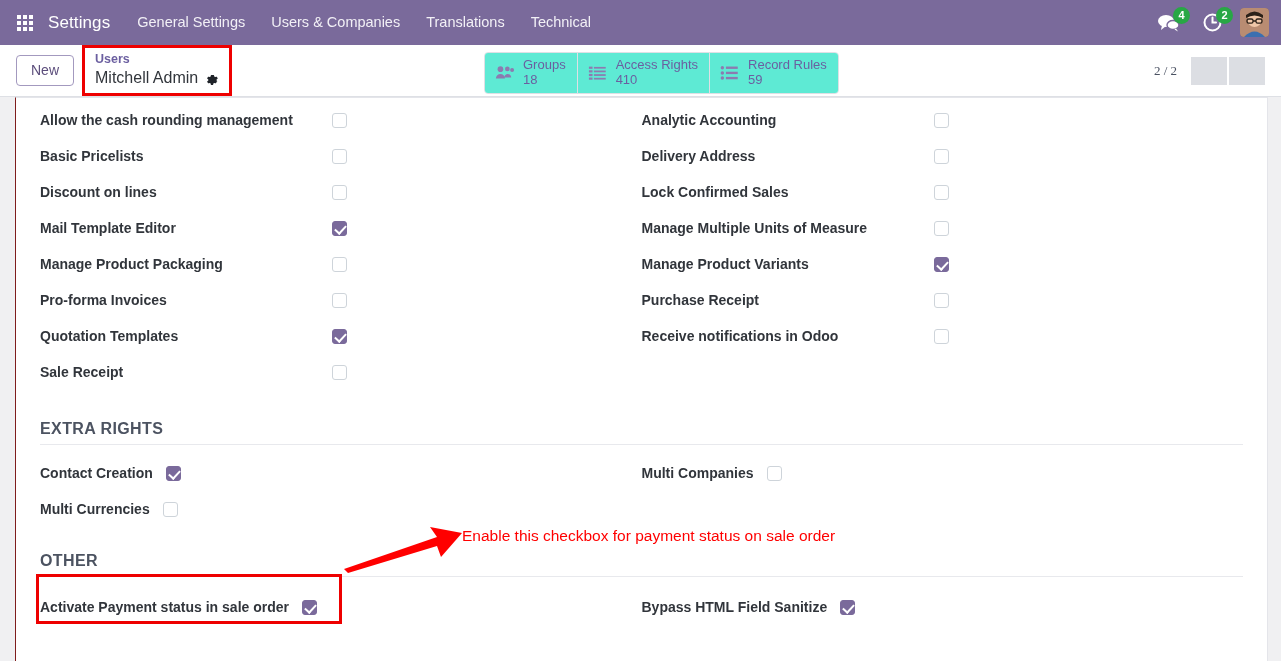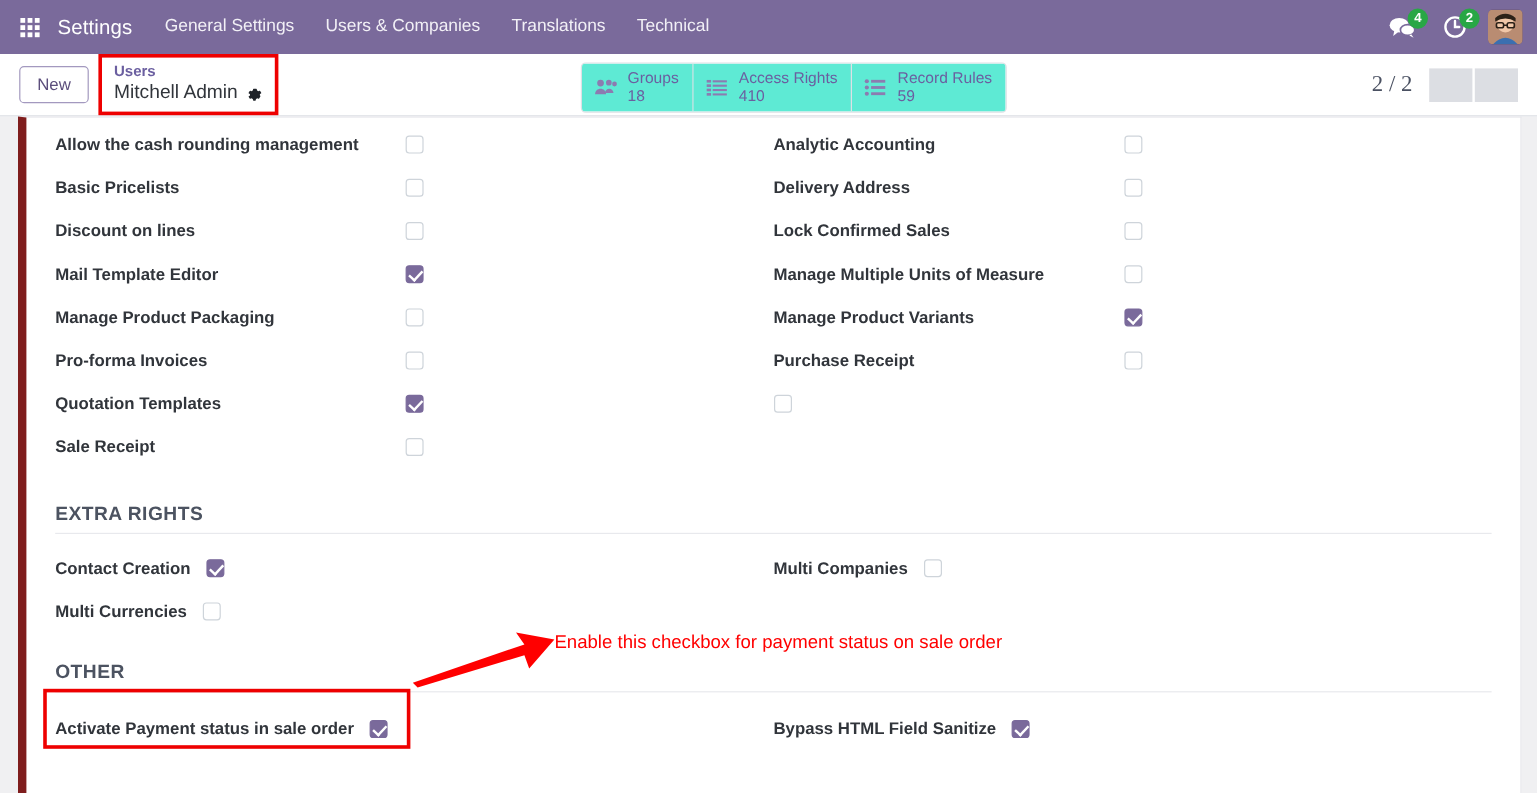--- a/index.html
+++ b/index.html
@@ -107,34 +107,34 @@
   .stat-ico { width: 20px; height: 16px; flex: none; }
   .stat-text { line-height: 1.15; }
   .stat-label { font-size: 13px; color: #6b5fa0; white-space: nowrap; }
   .stat-value { font-size: 13px; color: #6b5fa0; }
 
   .pager {
     position: absolute; right: 14px; top: 0; height: 52px;
     display: flex; align-items: center; gap: 0;
   }
   .pager-count {
-    font-size: 19px; color: #4a5162; margin-right: 14px;
+    font-size: 13px; color: #4a5162; margin-right: 14px;
     font-family: "Liberation Serif", serif;
   }
   .pager-btn {
     width: 36px; height: 28px; background: #dcdee3;
     border: none; cursor: pointer; margin-right: 2px;
   }
 
   
   .sheet {
     position: absolute; top: 97px; left: 15px;
     width: 1253px; height: 564px;
     background: #ffffff;
-    border-left: 7px solid #7f1d1d;
+    border-left: 1px solid #7f1d1d;
     border-right: 1px solid #e4e5ea;
     border-top: 1px solid #e4e5ea;
     overflow: hidden;
   }
   .cols {
     display: flex; width: 100%;
     padding: 0 24px;
   }
   .col { width: 50%; padding-right: 20px; }
 
@@ -377,20 +377,21 @@
       </div>
       <div class="row">
         <span class="row-label">Manage Product Variants</span>
         <span class="cb checked"></span>
       </div>
       <div class="row">
         <span class="row-label">Purchase Receipt</span>
         <span class="cb"></span>
       </div>
       <div class="row">
+        <span class="row-label">Receive notifications in Odoo</span>
         <span class="cb"></span>
       </div>
     </div>
   </div>
 
   <div class="section-head">
     <div class="section-title">EXTRA RIGHTS</div>
   </div>
   <div class="section-rule"></div>
 

